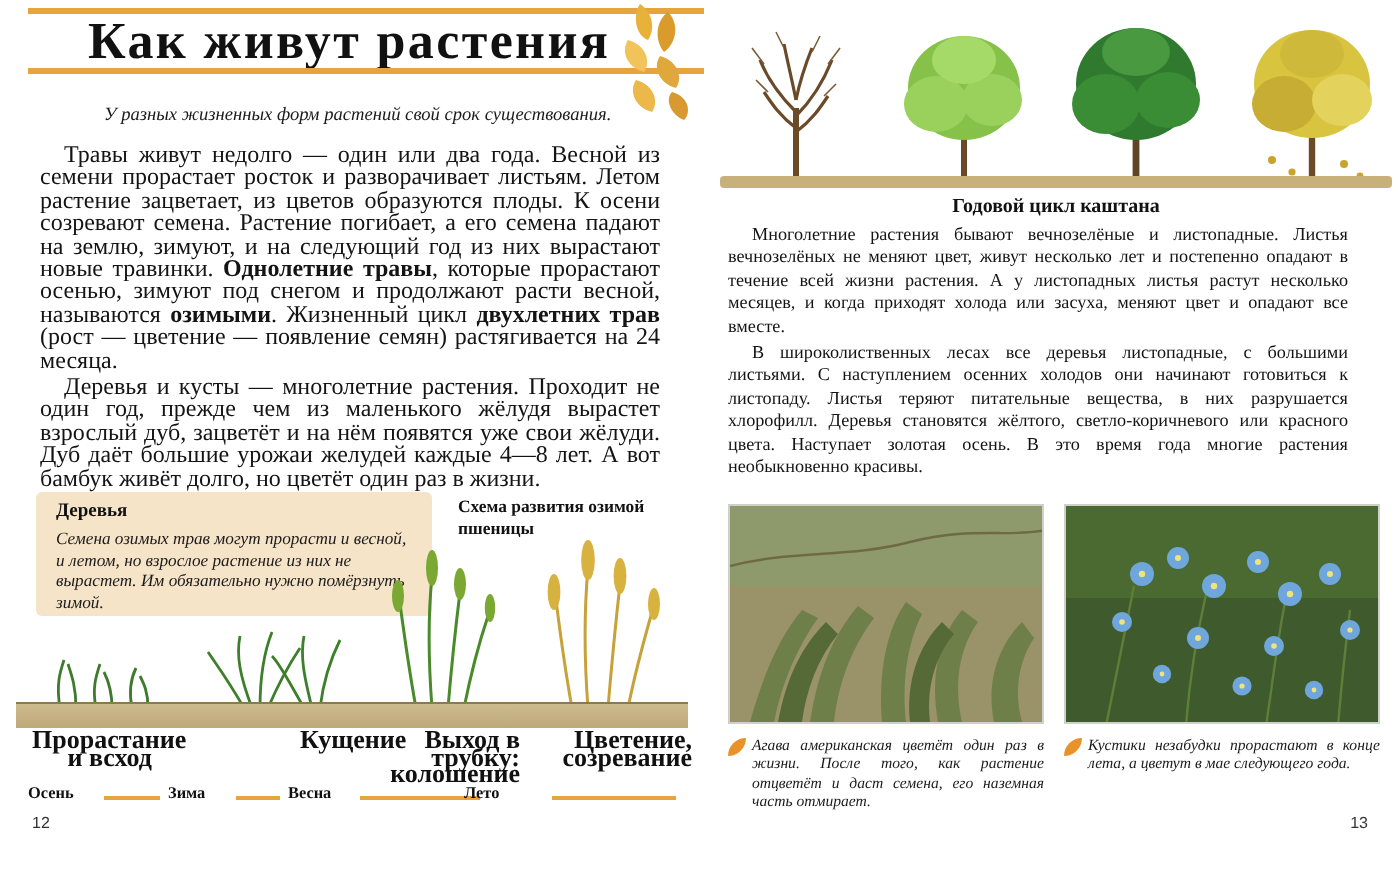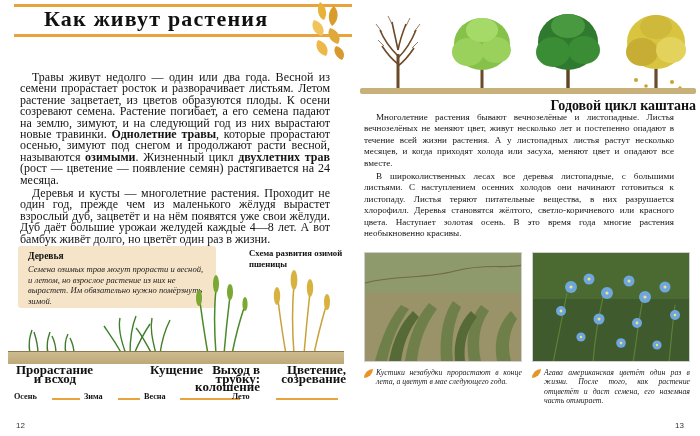--- a/index.html
+++ b/index.html
@@ -31,21 +31,21 @@
   }
   .title-rule {
     position: absolute;
     left: 14px; top: 4px;
     width: 338px; height: 3px;
     background: #e8a33d;
   }
   .title-text {
     position: absolute;
     left: 44px; top: 6px;
-    font-size: 22px;
+    font-size: 26px;
     font-weight: bold;
     letter-spacing: 1.2px;
     color: #111;
     font-family: "Liberation Serif", serif;
   }
   .title-rule2 {
     position: absolute;
     left: 14px; top: 34px;
     width: 338px; height: 3px;
     background: #e8a33d;
@@ -88,21 +88,21 @@
     font-size: 9.5px; font-weight: bold; color: #111;
   }
   .kstati-text {
     position: absolute; left: 10px; top: 18px; width: 180px;
     font-size: 8.6px; line-height: 10.6px;
     font-style: italic; color: #1a1a1a;
   }
 
   .scheme-title {
     position: absolute;
-    left: 249px; top: 248px;
+    left: 229px; top: 248px;
     width: 105px;
     font-size: 8.7px; font-weight: bold;
     line-height: 10.5px;
     color: #111;
   }
 
   
   .wheat-area {
     position: absolute;
     left: 8px; top: 258px;
@@ -142,21 +142,21 @@
   }
   .season-rule {
     position: absolute;
     height: 2px; background: #e8a33d;
     top: 6px;
   }
 
   
   .pgnum {
     position: absolute;
-    bottom: 6px;
+    bottom: 20px;
     font-size: 8px;
     color: #333;
     font-family: "Liberation Sans", sans-serif;
   }
   .pgnum.left { left: 16px; }
   .pgnum.right { right: 16px; }
 
   
   .trees-row {
     position: absolute;
@@ -167,22 +167,22 @@
     position: absolute;
     left: 8px; top: 88px;
     width: 336px; height: 6px;
     background: #c8b07a;
     border-radius: 2px;
   }
   .trees-caption {
     position: absolute;
     left: 8px; top: 98px;
     width: 336px;
-    text-align: right;
-    font-size: 14px; font-weight: bold;
+    text-align: center;
+    font-size: 10px; font-weight: bold;
     color: #111;
   }
   .right-body {
     position: absolute;
     left: 12px; top: 112px;
     width: 326px;
     font-size: 9.1px;
     line-height: 11.4px;
     text-align: justify;
     color: #141414;
@@ -246,20 +246,21 @@
 
     <svg style="position:absolute;left:300px;top:0px;width:52px;height:62px" viewBox="0 0 52 62">
       <path d="M20 2 C26 6 28 14 24 20 C18 18 16 8 20 2Z" fill="#e8b13a"></path>
       <path d="M34 6 C40 12 38 22 32 26 C27 20 28 10 34 6Z" fill="#d99b2c"></path>
       <path d="M14 20 C22 22 26 30 22 36 C14 34 10 26 14 20Z" fill="#f0c45a"></path>
       <path d="M30 28 C38 30 42 38 38 44 C30 42 26 34 30 28Z" fill="#e0a83a"></path>
       <path d="M18 40 C26 42 30 50 26 56 C18 54 14 46 18 40Z" fill="#ecb84a"></path>
       <path d="M36 46 C44 48 46 56 42 60 C36 58 32 50 36 46Z" fill="#d89a30"></path>
     </svg>
 
+    <div class="lead">У разных жизненных форм растений свой срок существования.</div>
 
     <div class="left-body">
       <p>
         Травы живут недолго — один или два года. Весной из семени прорастает росток и разворачивает листьям. Летом растение зацветает, из цветов образуются плоды. К осени созревают семена. Растение погибает, а его семена падают на землю, зимуют, и на следующий год из них вырастают новые травинки. <b>Однолетние травы</b>, которые прорастают осенью, зимуют под снегом и продолжают расти весной, называются <b>озимыми</b>. Жизненный цикл <b>двухлетних трав</b> (рост — цветение — появление семян) растягивается на 24 месяца.
       </p>
       <p>
         Деревья и кусты — многолетние растения. Проходит не один год, прежде чем из маленького жёлудя вырастет взрослый дуб, зацветёт и на нём появятся уже свои жёлуди. Дуб даёт большие урожаи желудей каждые 4—8 лет. А вот бамбук живёт долго, но цветёт один раз в жизни.
       </p>
     </div>
 
@@ -476,23 +477,23 @@
               <circle cx="124" cy="92" r="1.2"></circle>
             </g>
           </g>
         </svg>
       </div>
     </div>
 
     <div class="caption-row">
       <div class="cap">
         <span class="leaf-marker"></span>
-        <span>Кустики незабудки прорастают в конце лета, а цветут в мае следующего года.</span>
+        <span>Агава американская цветёт один раз в жизни. После того, как растение отцветёт и даст семена, его наземная часть отмирает.</span>
       </div>
       <div class="cap">
         <span class="leaf-marker"></span>
-        <span>Агава американская цветёт один раз в жизни. После того, как растение отцветёт и даст семена, его наземная часть отмирает.</span>
+        <span>Кустики незабудки прорастают в конце лета, а цветут в мае следующего года.</span>
       </div>
     </div>
 
     <div class="pgnum right">13</div>
   </div>
 </div>
 
 </body></html>

